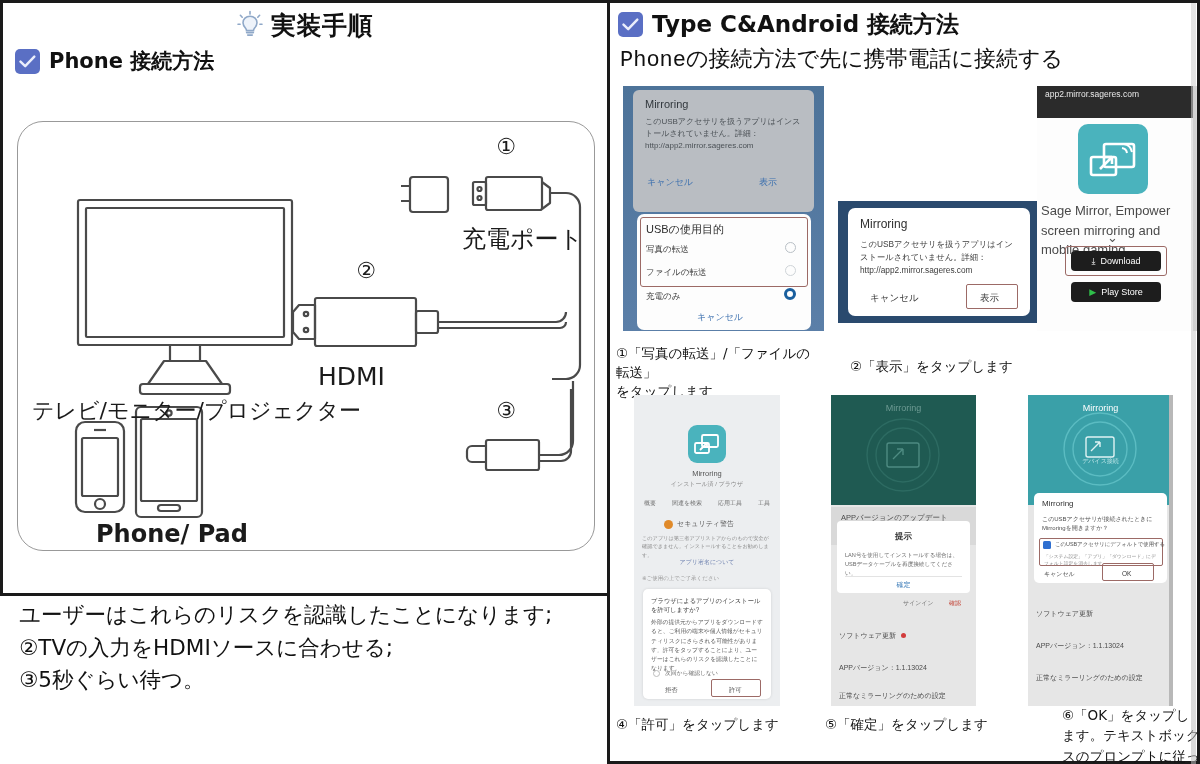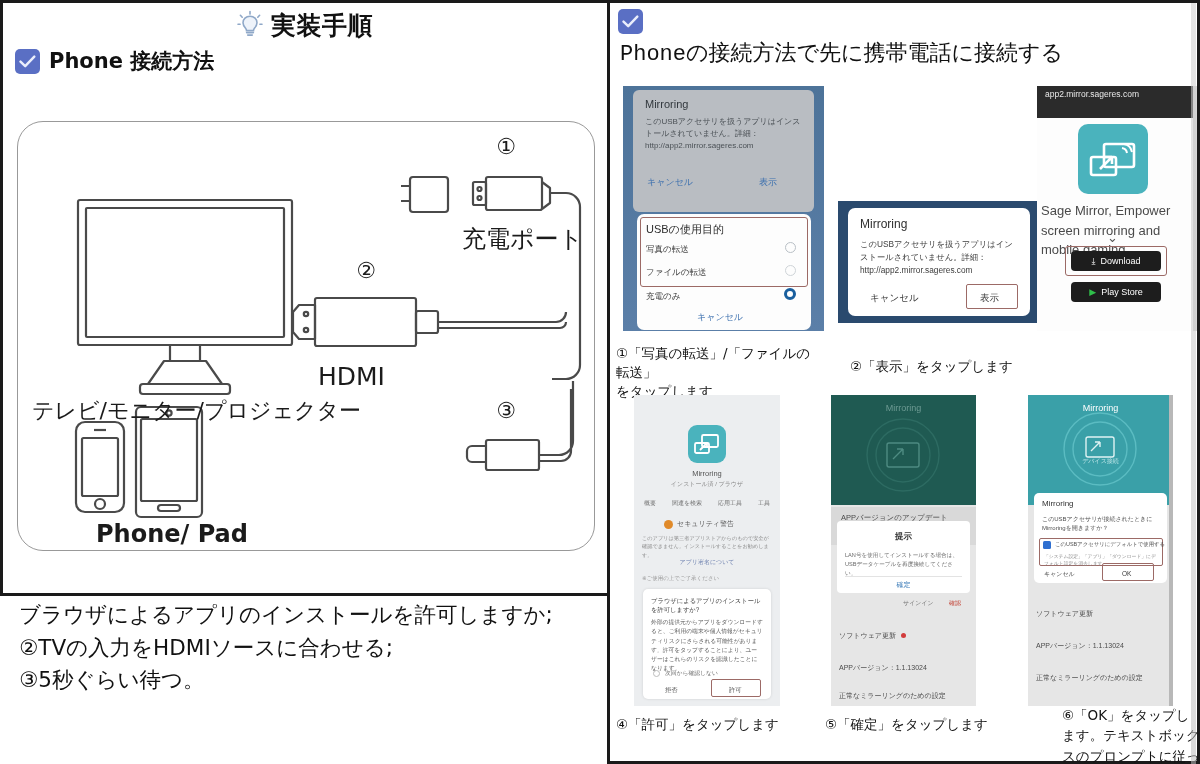--- a/index.html
+++ b/index.html
@@ -182,34 +182,35 @@
         <g font-family="DejaVu Sans, Liberation Sans, sans-serif" fill="#1b1b1b">
           <text x="444" y="125" font-size="24">充電ポート</text>
           <text x="300" y="263" font-size="25">HDMI</text>
           <text x="14" y="296" font-size="22">テレビ/モニター/プロジェクター</text>
           <text x="78" y="420" font-size="24" font-weight="bold">Phone/ Pad</text>
         </g>
       </svg>
     </div>
 
     <div class="steps">
-      <div>ブラウザによるアプリのインストールを許可しますか;</div>
+      <div>ユーザーはこれらのリスクを認識したことになります;</div>
       <div>②TVの入力をHDMIソースに合わせる;</div>
       <div>③5秒ぐらい待つ。</div>
     </div>
   </div>
 
   <div class="right">
 
     <div class="r-head">
       <span class="chk">
         <svg width="17" height="13" viewBox="0 0 17 13">
             <path d="M1.5 6.6 L6.2 11.2 L15.3 1.6" fill="none" stroke="#eaeefb" stroke-width="2.4" stroke-linecap="round" stroke-linejoin="round"></path>
           </svg>
       </span>
+      <span class="r-head-text">Type C&amp;Android 接続方法</span>
     </div>
     <div class="r-sub">Phoneの接続方法で先に携帯電話に接続する</div>
 
     <div class="shot" style="left:13px; top:83px; width:201px; height:245px; background:#5b7fa8;">
       <div class="shot-inner" style="background:linear-gradient(#4d7399,#5b7fa8);">
 
         <div class="mini" style="left:10px; top:4px; width:181px; height:122px; background:#b9bdc2; border-radius:6px;">
           <div class="mini" style="left:12px; top:8px; font-size:11px; color:#32383d;">Mirroring</div>
           <div class="mini blurtxt" style="left:12px; top:26px; width:158px; font-size:8px; line-height:1.5; color:#4b5156;">このUSBアクセサリを扱うアプリはインストールされていません。詳細：http://app2.mirror.sageres.com</div>
           <div class="mini btnblue" style="left:14px; top:86px; font-size:9px;">キャンセル</div>

